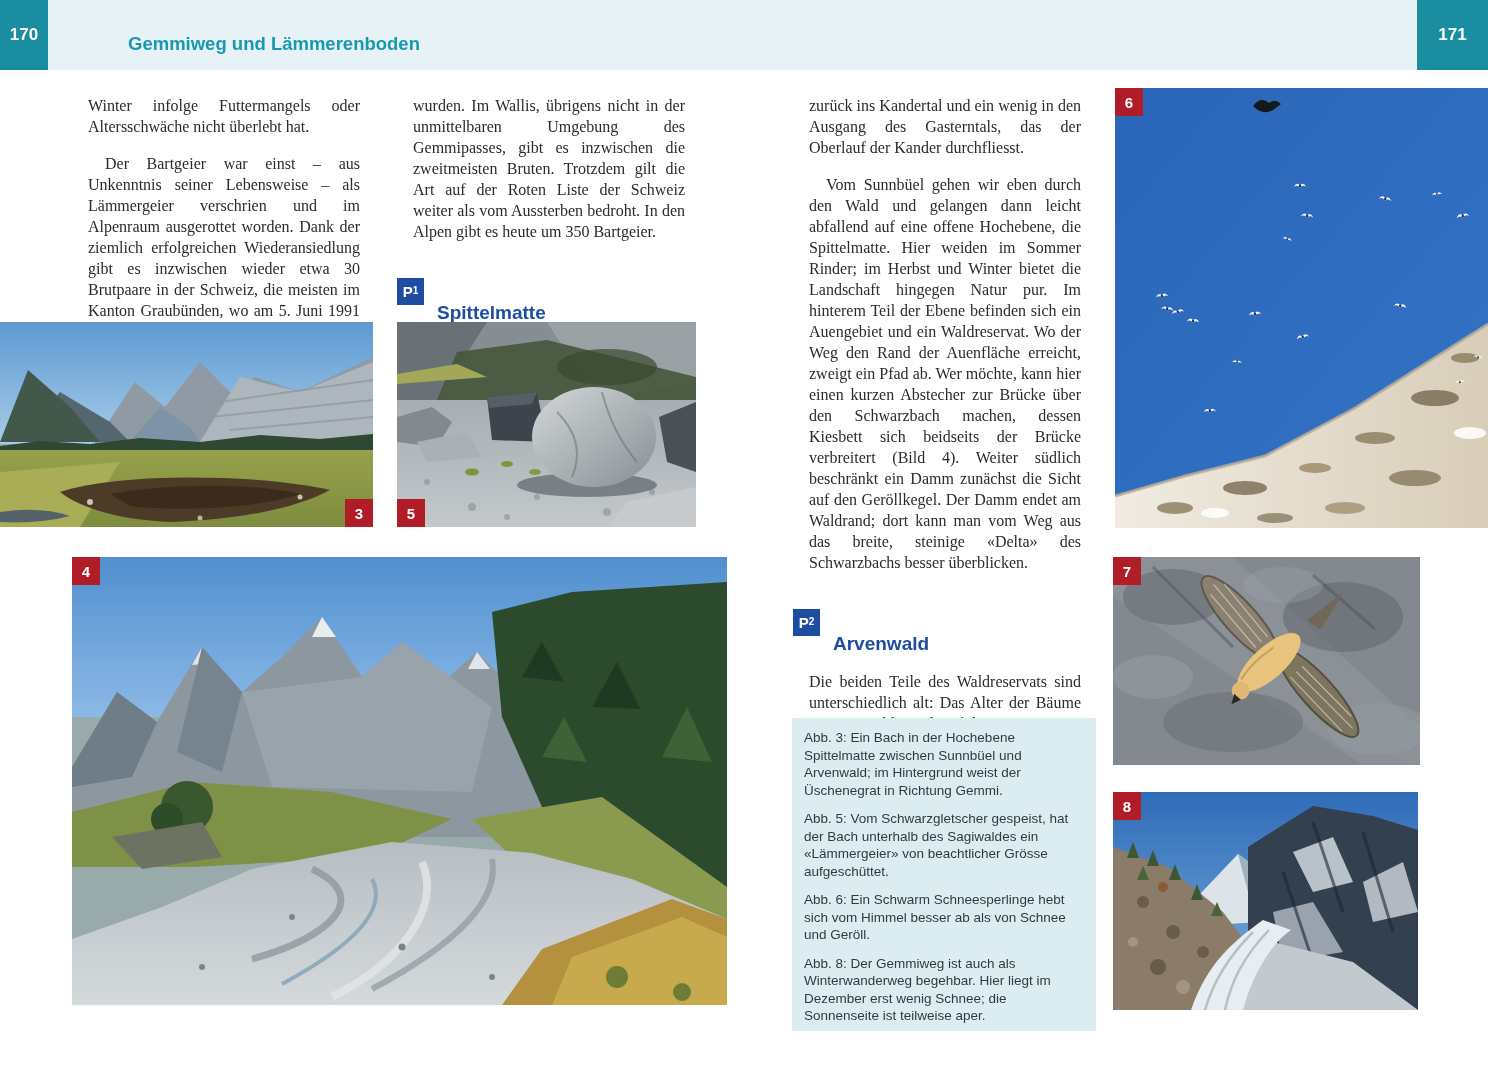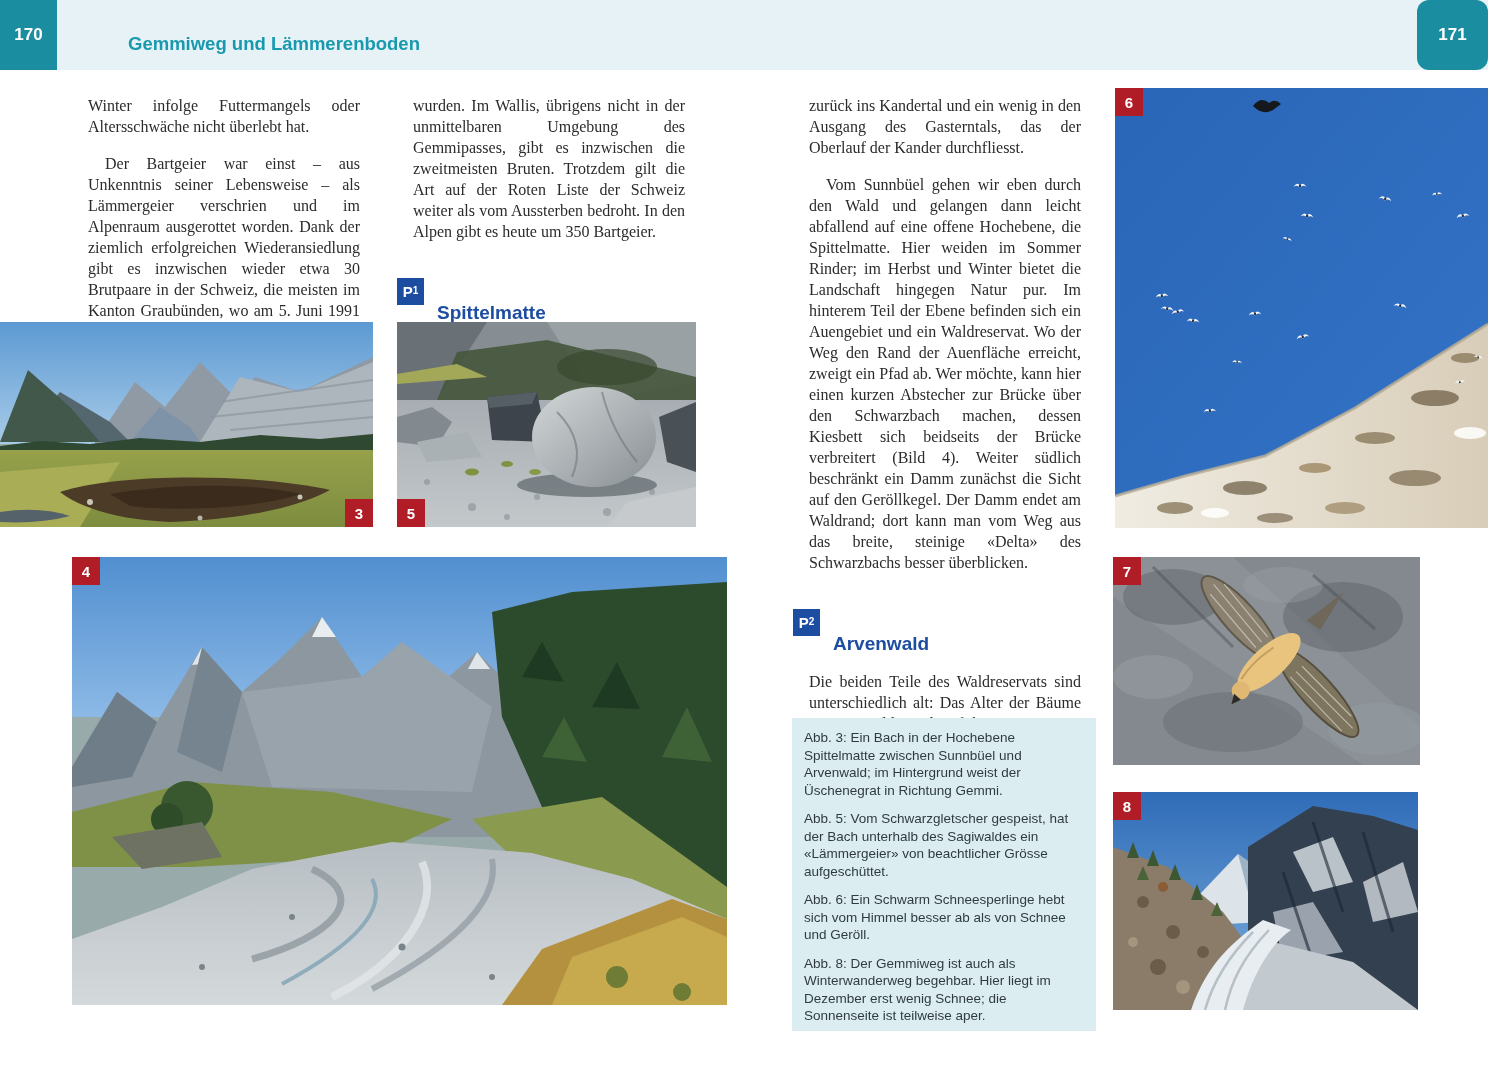--- a/index.html
+++ b/index.html
@@ -2,22 +2,22 @@
 <html lang="de"><head>
 <meta charset="utf-8">
 <style>
   html,body{margin:0;padding:0;background:#fff;}
   .page{position:relative;width:1488px;height:1080px;background:#fff;overflow:hidden;
         font-family:"Liberation Serif",serif;}
   
   .band{position:absolute;left:0;top:0;width:1488px;height:70px;background:#e6f2f5;}
   .pagenum{position:absolute;top:0;height:70px;background:#1b8da1;color:#fff;
            display:grid;place-items:center;font:700 17px "Liberation Sans",sans-serif;}
-  .pagenum.left{left:0;width:57px;}
-  .pagenum.right{left:1417px;width:71px;border-radius:12px;}
+  .pagenum.left{left:0;width:48px;}
+  .pagenum.right{left:1417px;width:71px;}
   .htitle{position:absolute;left:128px;top:0;height:88px;display:flex;align-items:center;
           color:#1899af;font:700 18.5px "Liberation Sans",sans-serif;}
   
   .col{position:absolute;width:304px;color:#2b2b2b;}
   .col p{margin:16px;font-size:16px;line-height:21px;text-align:justify;hyphens:auto;}
   .col p.indent{text-indent:17px;}
   .col1{left:72px;top:79px;}
   .col2{left:397px;top:79px;}
   .col3{left:793px;top:79px;}
   .section{display:flex;align-items:center;gap:13px;margin:13px 0 7px 0;}

